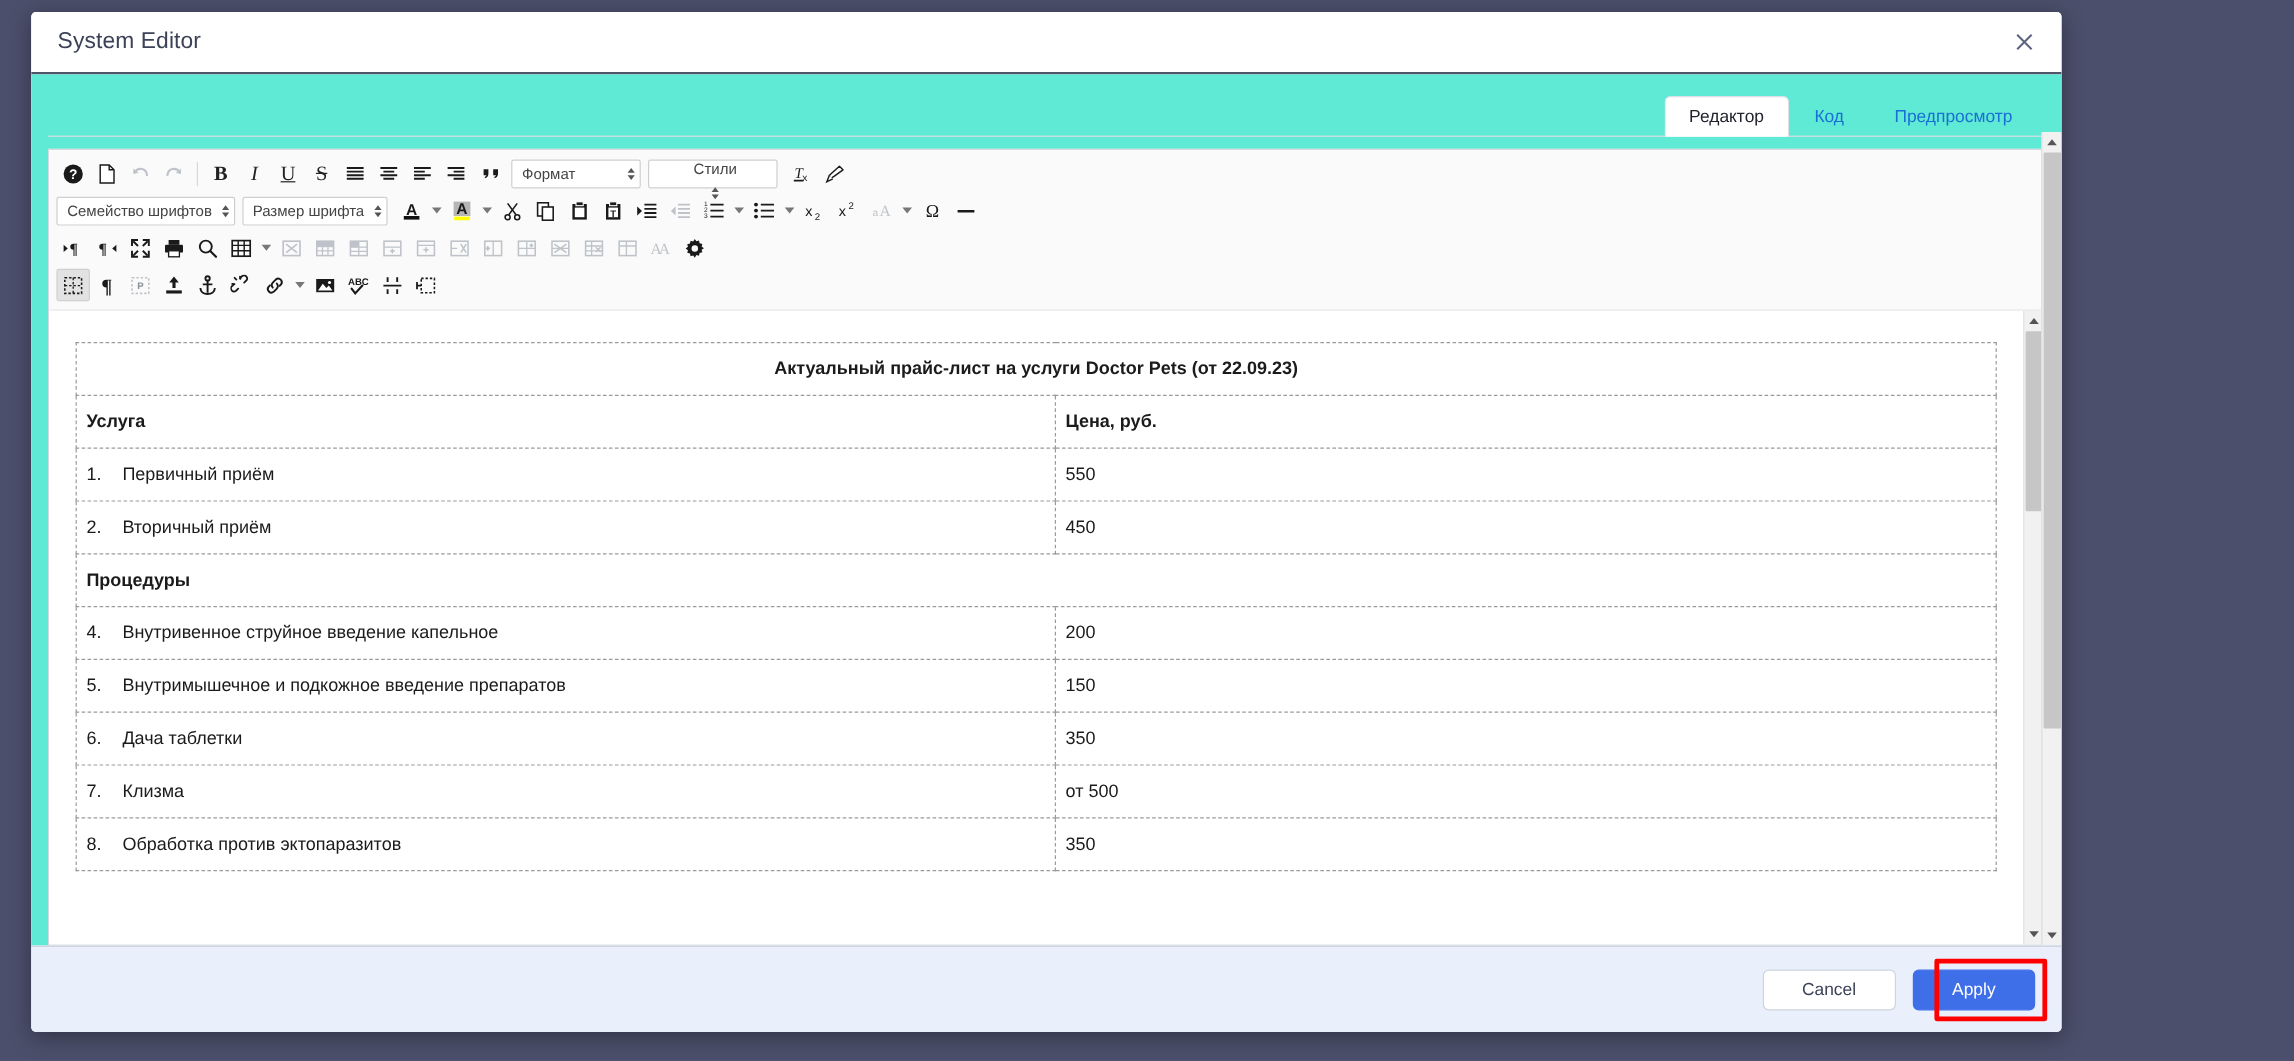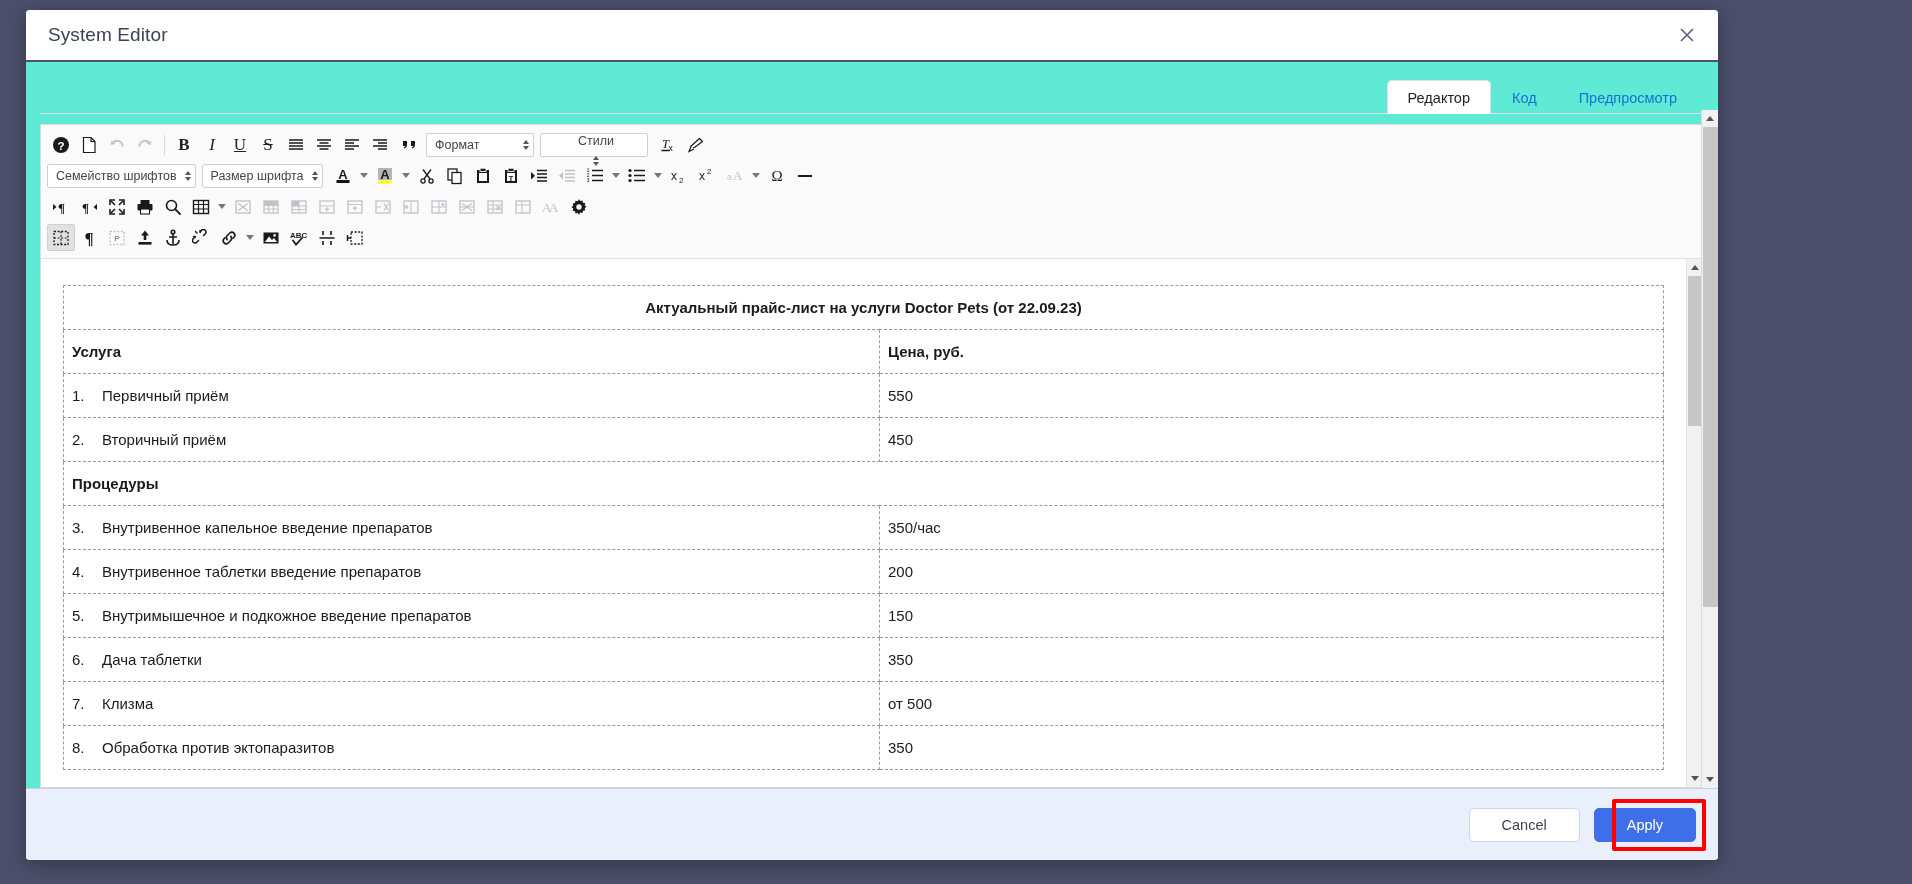--- a/index.html
+++ b/index.html
@@ -786,25 +786,21 @@
                   <td>550</td>
                 </tr>
                 <tr>
                   <td><span class="num">2.</span><span>Вторичный приём</span></td>
                   <td>450</td>
                 </tr>
                 <tr>
                   <td class="section-cell" colspan="2">Процедуры</td>
                 </tr>
                 <tr>
-                  <td><span class="num">3.</span><span>Внутривенное капельное введение препаратов</span></td>
-                  <td>350/час</td>
-                </tr>
-                <tr>
-                  <td><span class="num">4.</span><span>Внутривенное таблетки введение препаратов</span></td>
+                  <td><span class="num">4.</span><span>Внутривенное струйное введение капельное</span></td>
                   <td>200</td>
                 </tr>
                 <tr>
                   <td><span class="num">5.</span><span>Внутримышечное и подкожное введение препаратов</span></td>
                   <td>150</td>
                 </tr>
                 <tr>
                   <td><span class="num">6.</span><span>Дача таблетки</span></td>
                   <td>350</td>
                 </tr>

